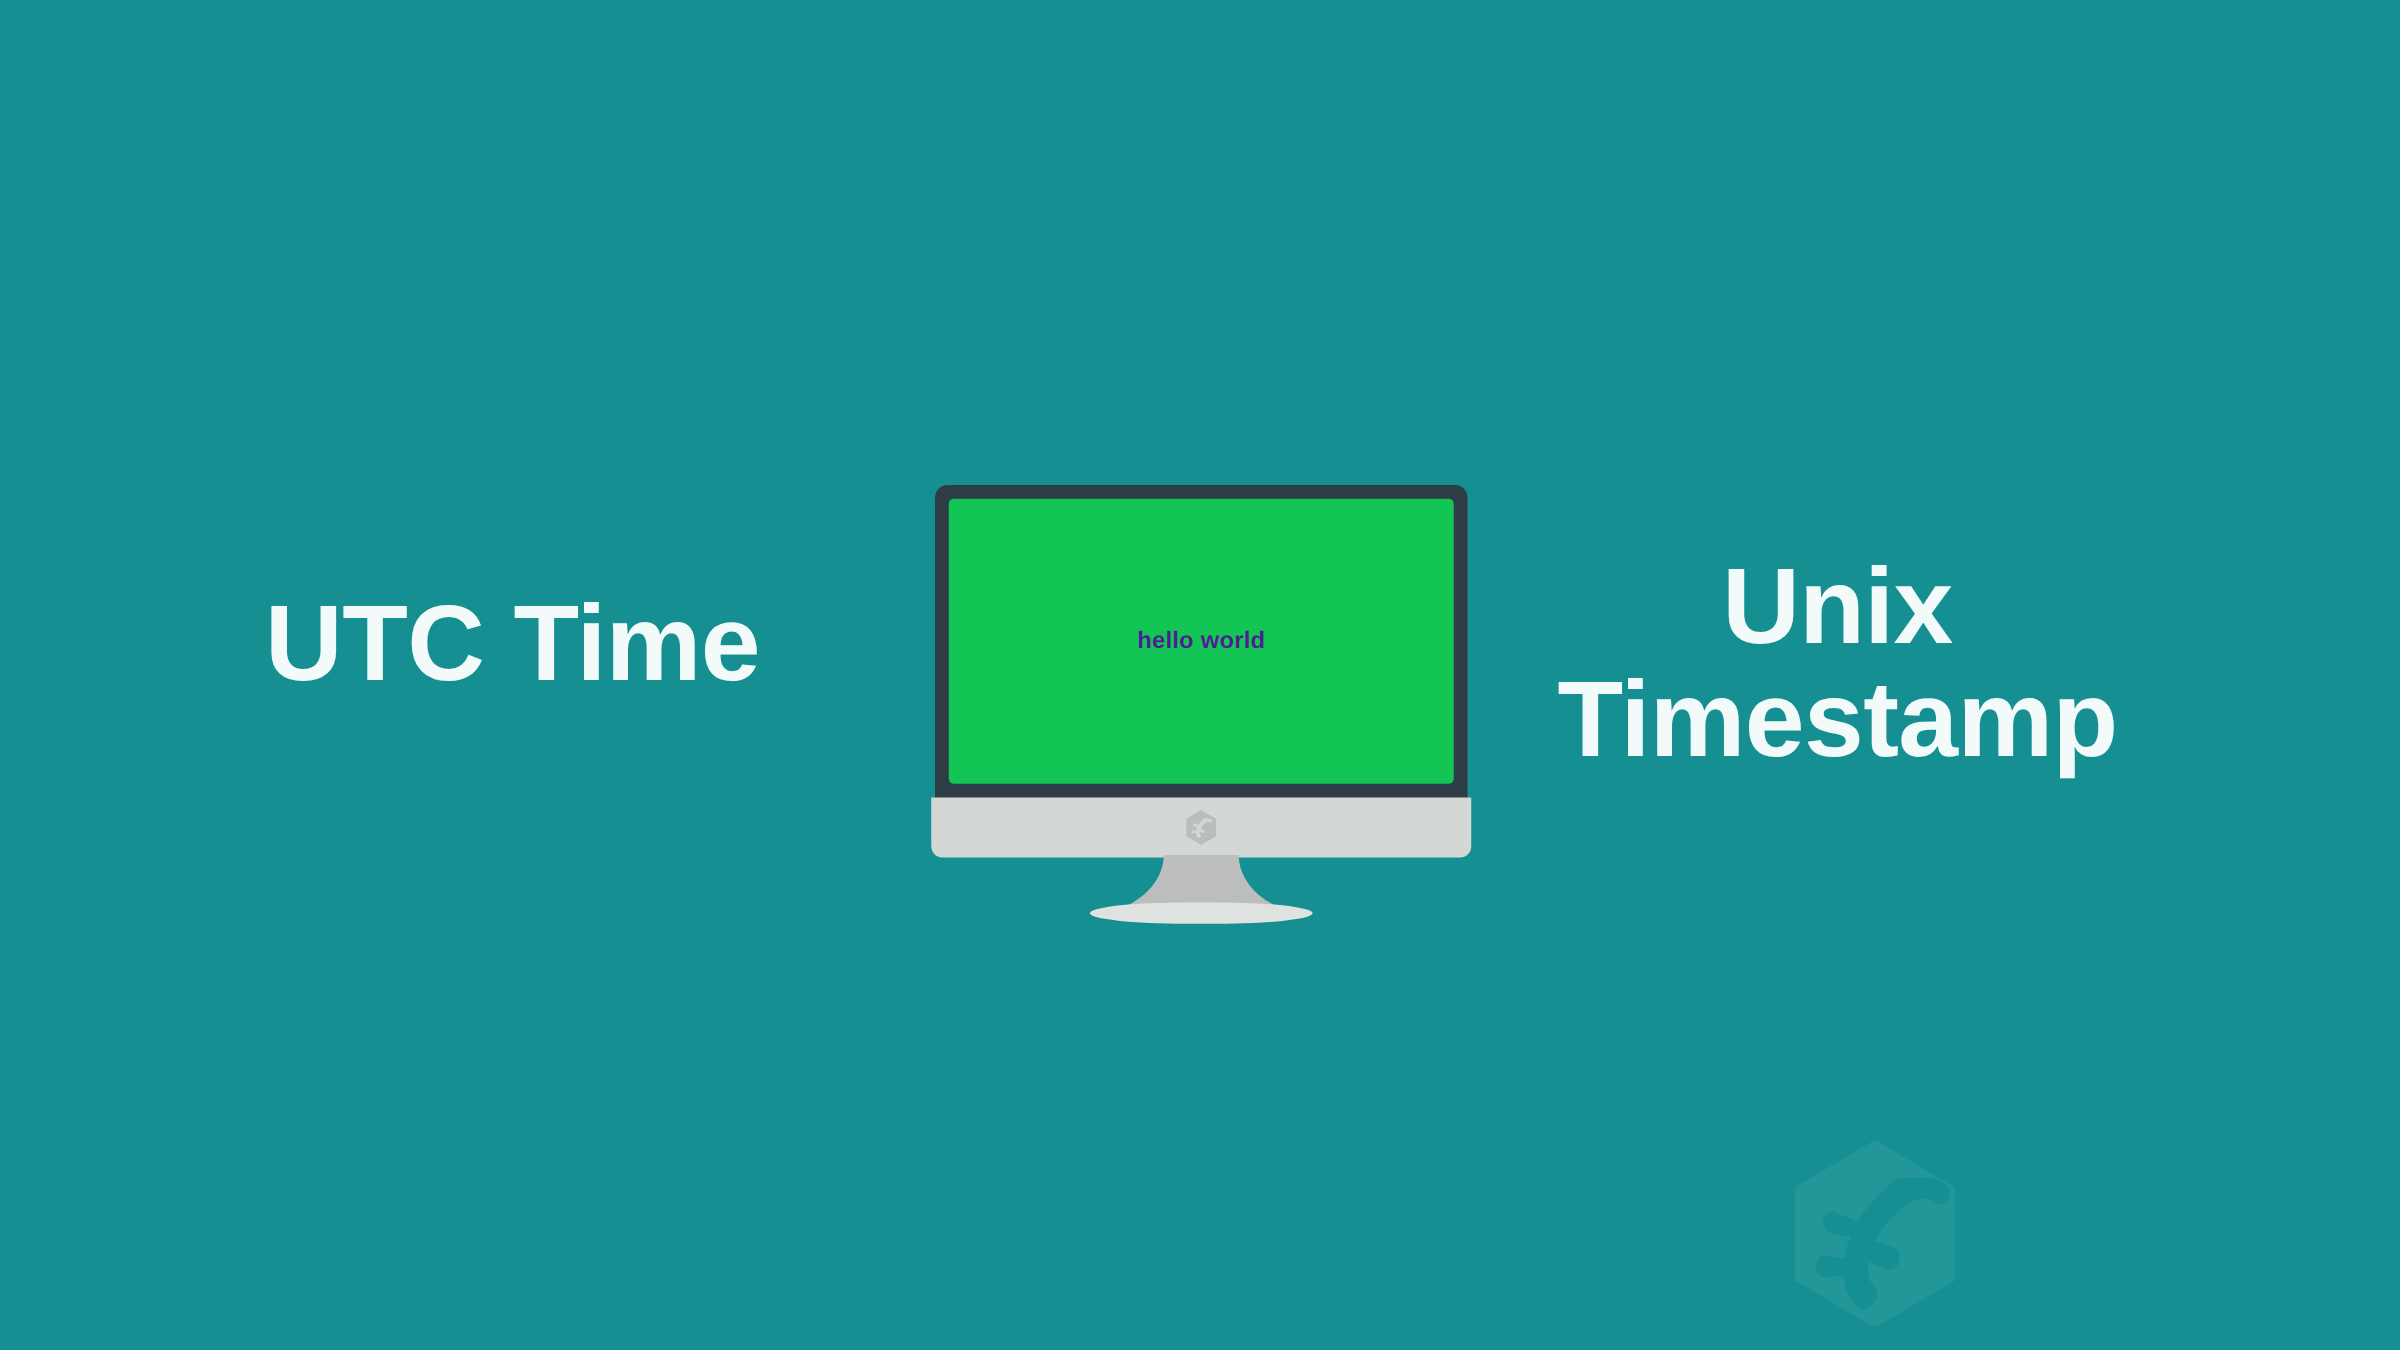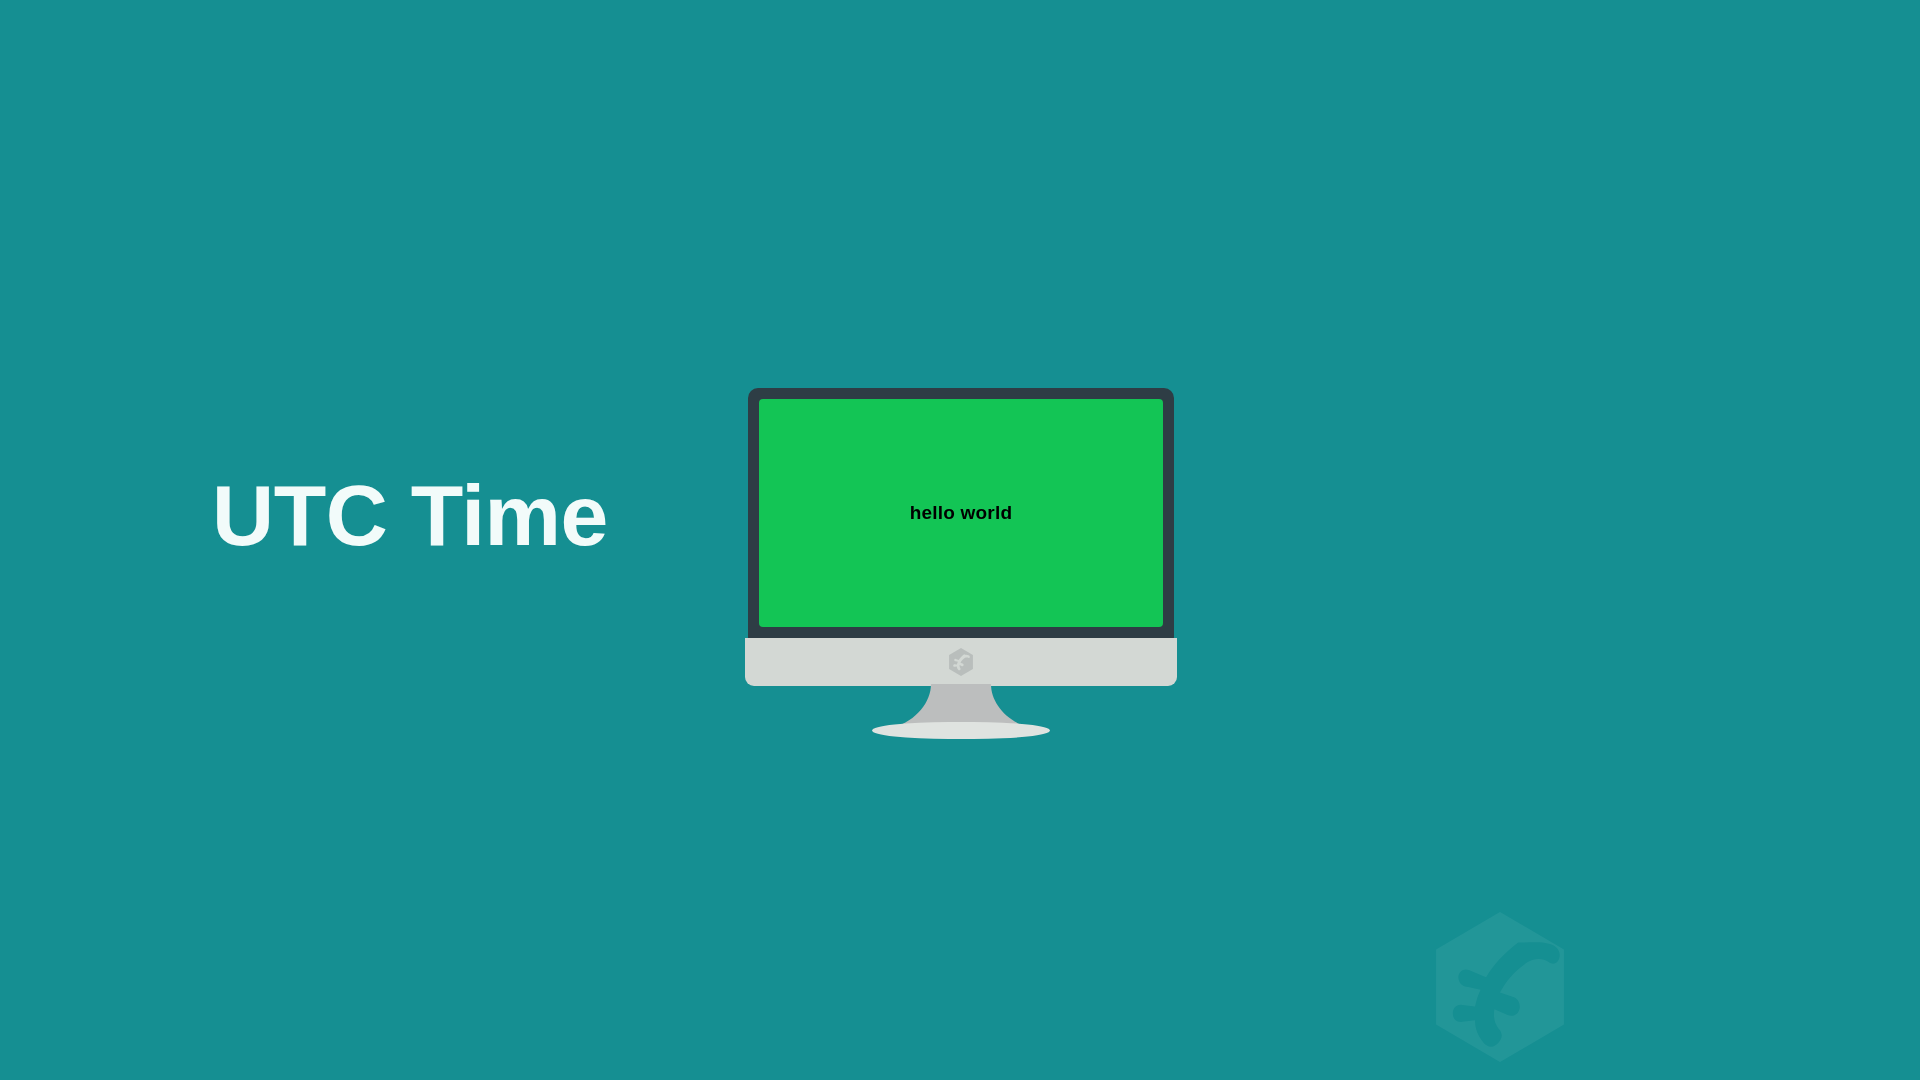--- a/index.html
+++ b/index.html
@@ -72,21 +72,21 @@
     width: 100%;
     height: 100%;
     background: #13c555;
     border-radius: 4px;
     display: flex;
     align-items: center;
     justify-content: center;
   }
 
   .screen-text {
-    color: #000000;
+    color: #4c1d95;
     font-size: 19px;
     font-weight: 700;
     letter-spacing: 0.2px;
   }
 
   .monitor-bezel {
     position: absolute;
     left: 0;
     top: 250px;
     width: 432px;
@@ -145,20 +145,22 @@
     opacity: 0.13;
   }
 </style>
 </head>
 <body>
 
 <div class="slide">
 
   <div class="headline headline-left">UTC Time</div>
 
+  <div class="headline headline-right">Unix
+Timestamp</div>
 
   <div class="monitor">
 
     <div class="monitor-frame">
       <div class="monitor-screen">
         <span class="screen-text">hello world</span>
       </div>
     </div>
 
     <div class="monitor-bezel">

